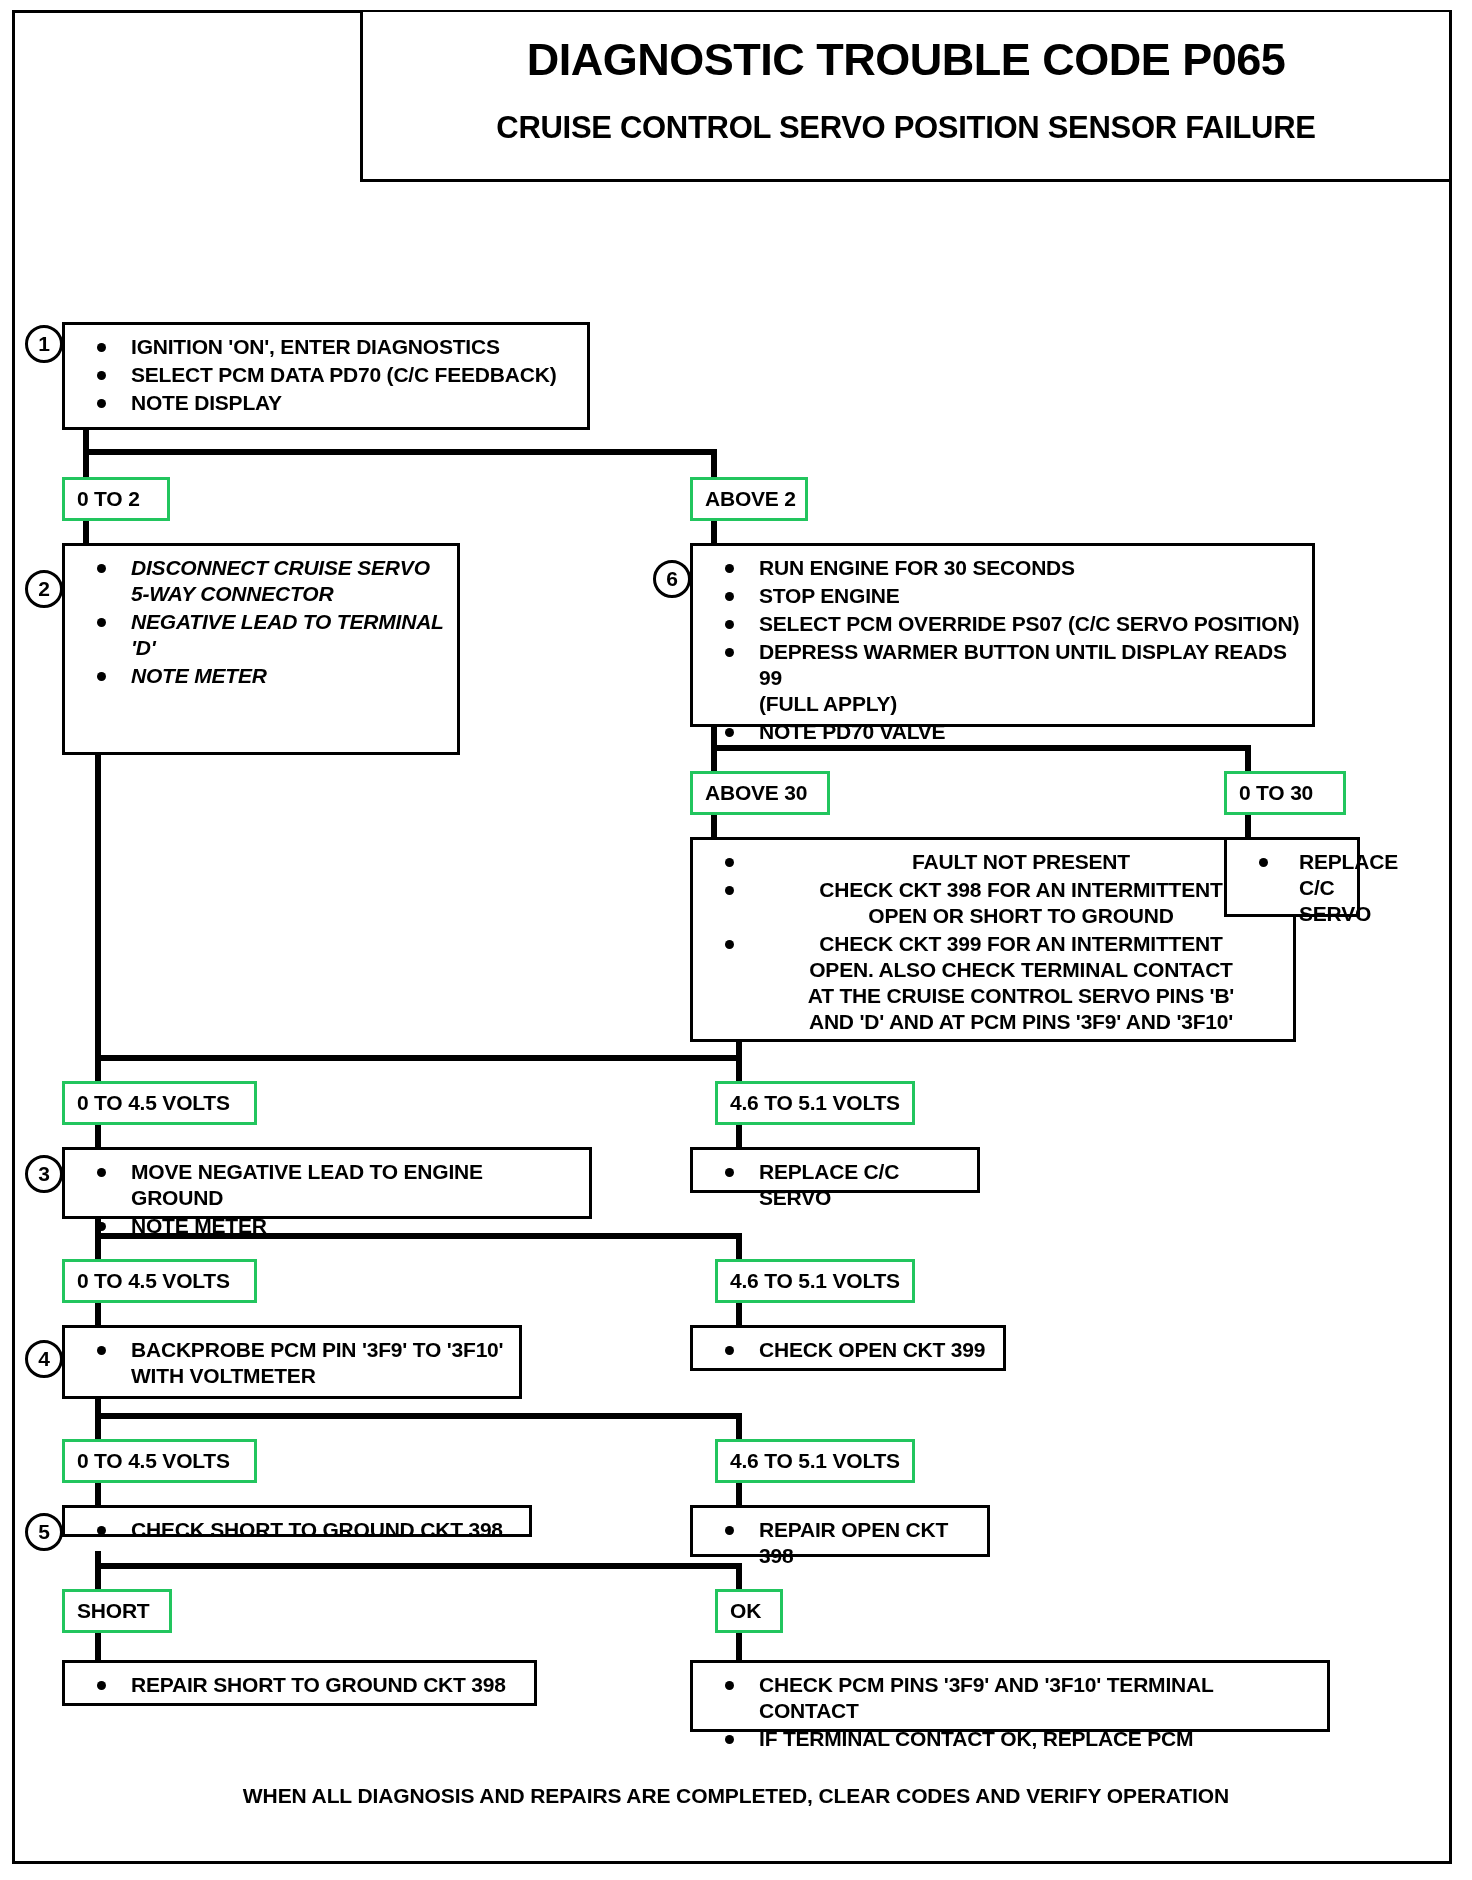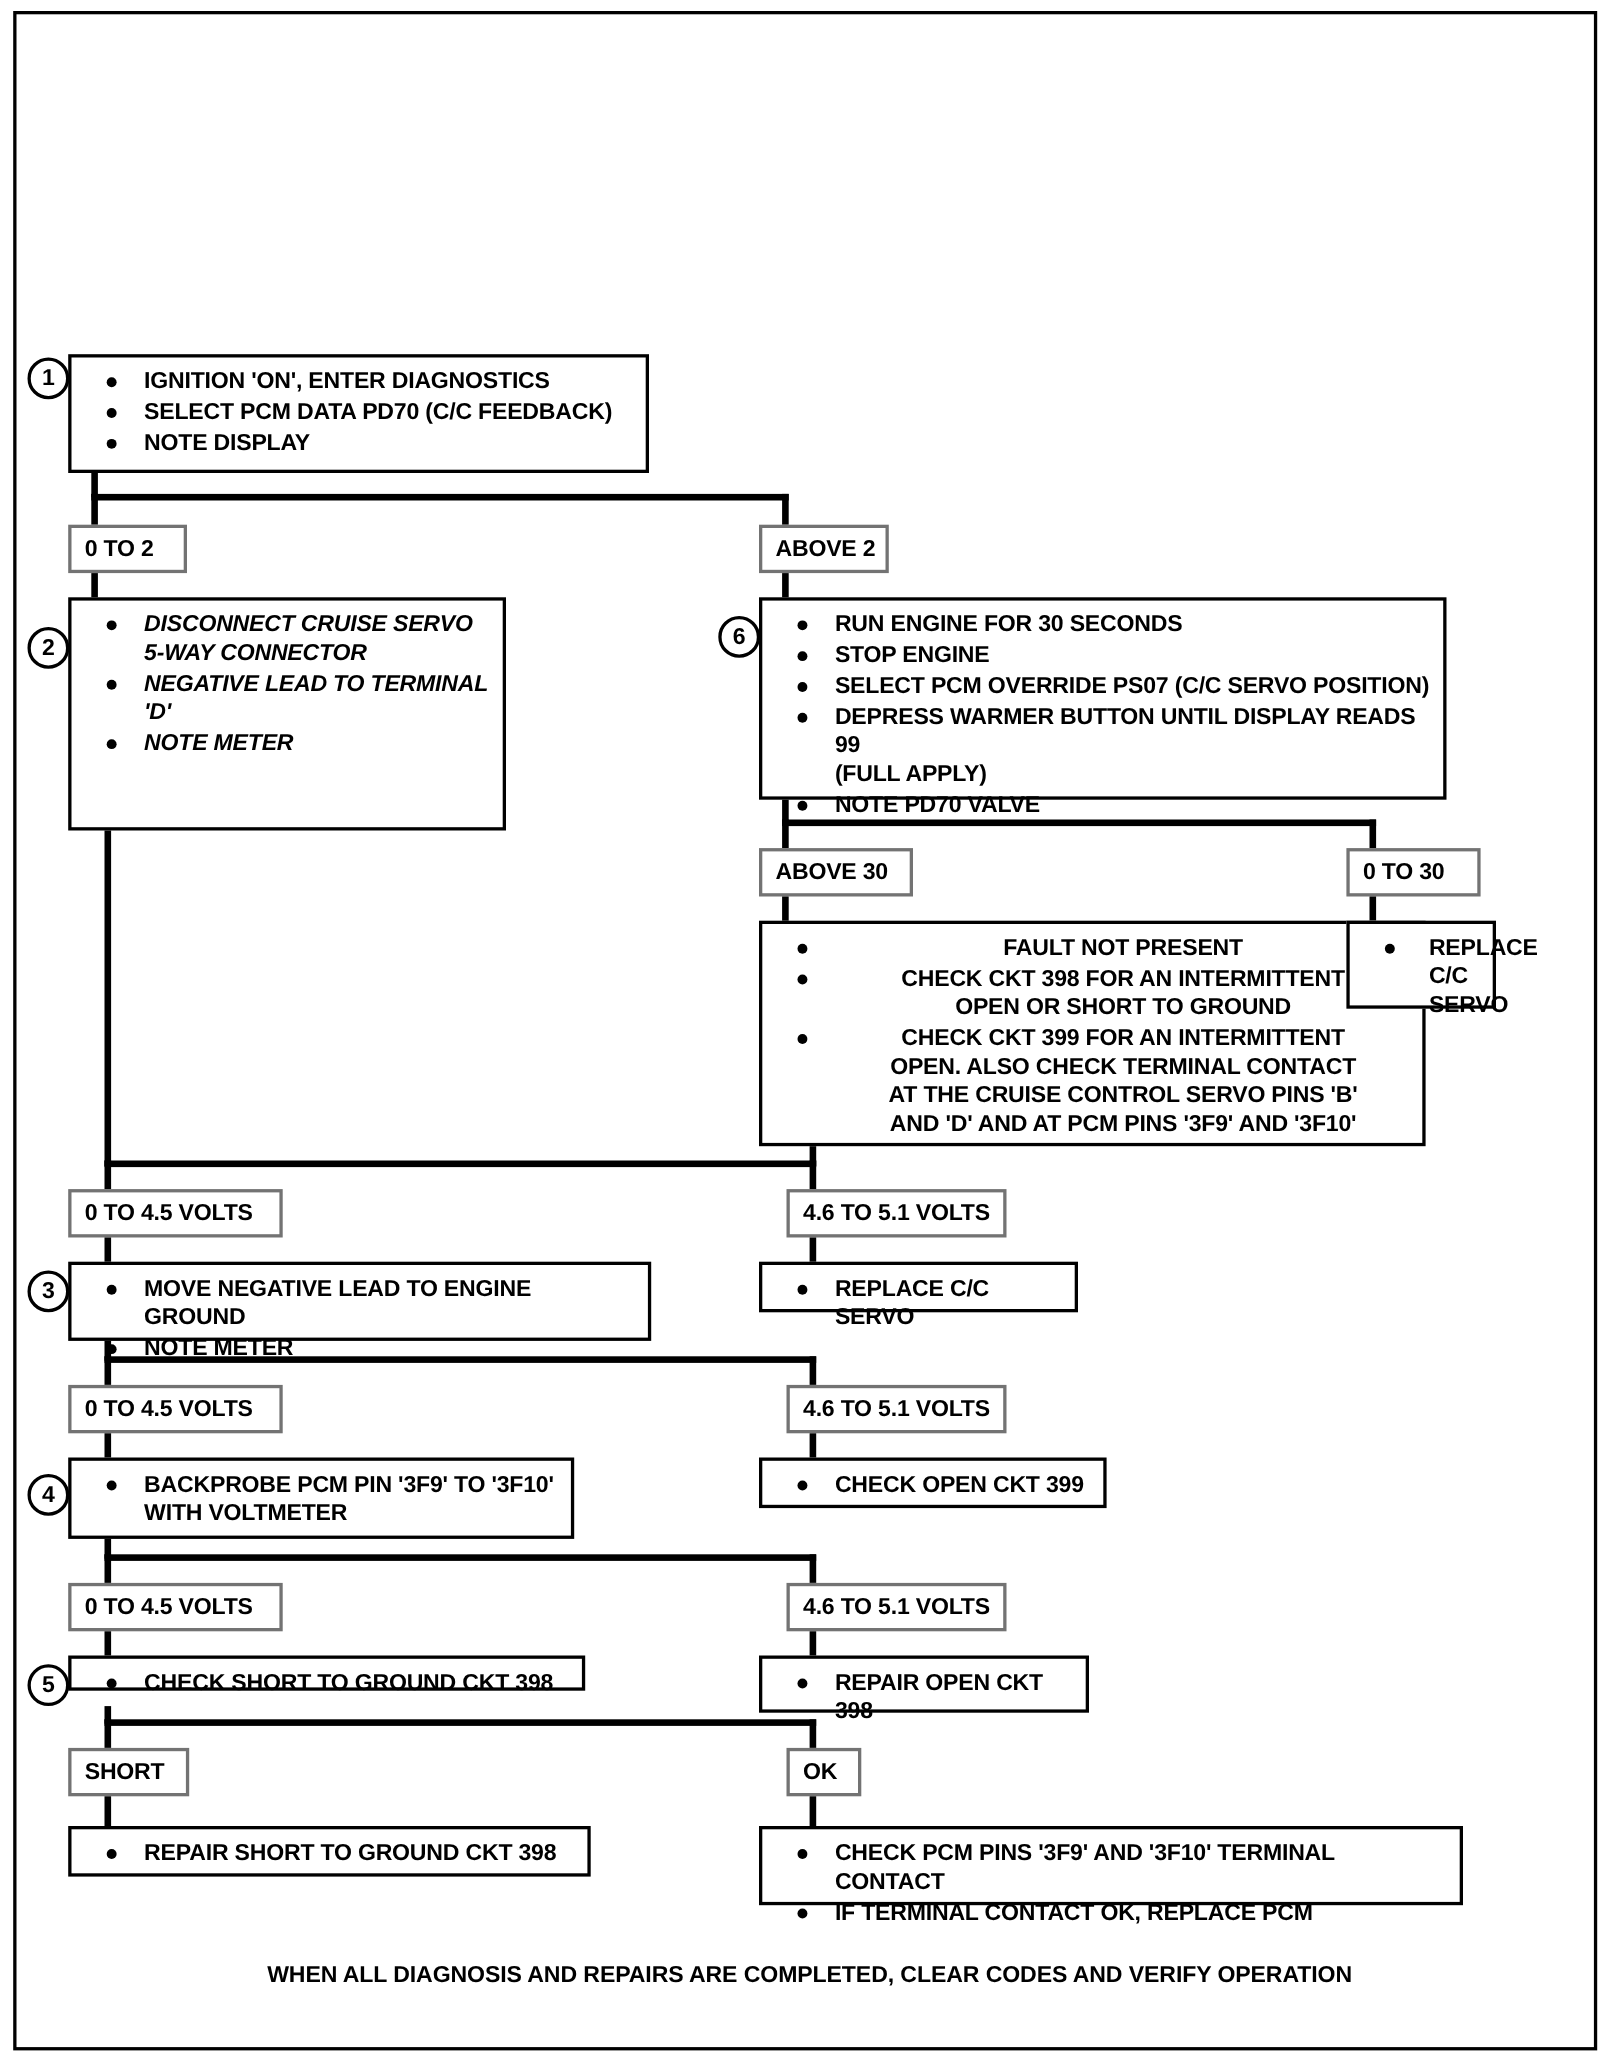--- a/index.html
+++ b/index.html
@@ -59,21 +59,21 @@
 
   
   .box {
     position: absolute;
     border: 3px solid #000;
     background: #fff;
     box-sizing: border-box;
   }
   .box-thin {
     position: absolute;
-    border: 3px solid #737373;
+    border: 3px solid #22c55e;
     background: #fff;
     box-sizing: border-box;
     display: flex;
     align-items: center;
     padding-left: 12px;
     font-size: 21px;
     font-weight: 600;
     letter-spacing: -0.2px;
     white-space: nowrap;
   }
@@ -145,20 +145,24 @@
     letter-spacing: -0.1px;
   }
 </style>
 </head>
 <body>
 
 <div id="page">
 
   <div class="page-border"></div>
 
+  <div class="title-block">
+    <div class="title-main">DIAGNOSTIC TROUBLE CODE P065</div>
+    <div class="title-sub">CRUISE CONTROL SERVO POSITION SENSOR FAILURE</div>
+  </div>
 
   <div class="step-circle" style="left:25px; top:325px;">1</div>
   <div class="box" style="left:62px; top:322px; width:528px; height:108px;">
     <ul class="bl">
       <li>IGNITION 'ON', ENTER DIAGNOSTICS</li>
       <li>SELECT PCM DATA PD70 (C/C FEEDBACK)</li>
       <li>NOTE DISPLAY</li>
     </ul>
   </div>
 

